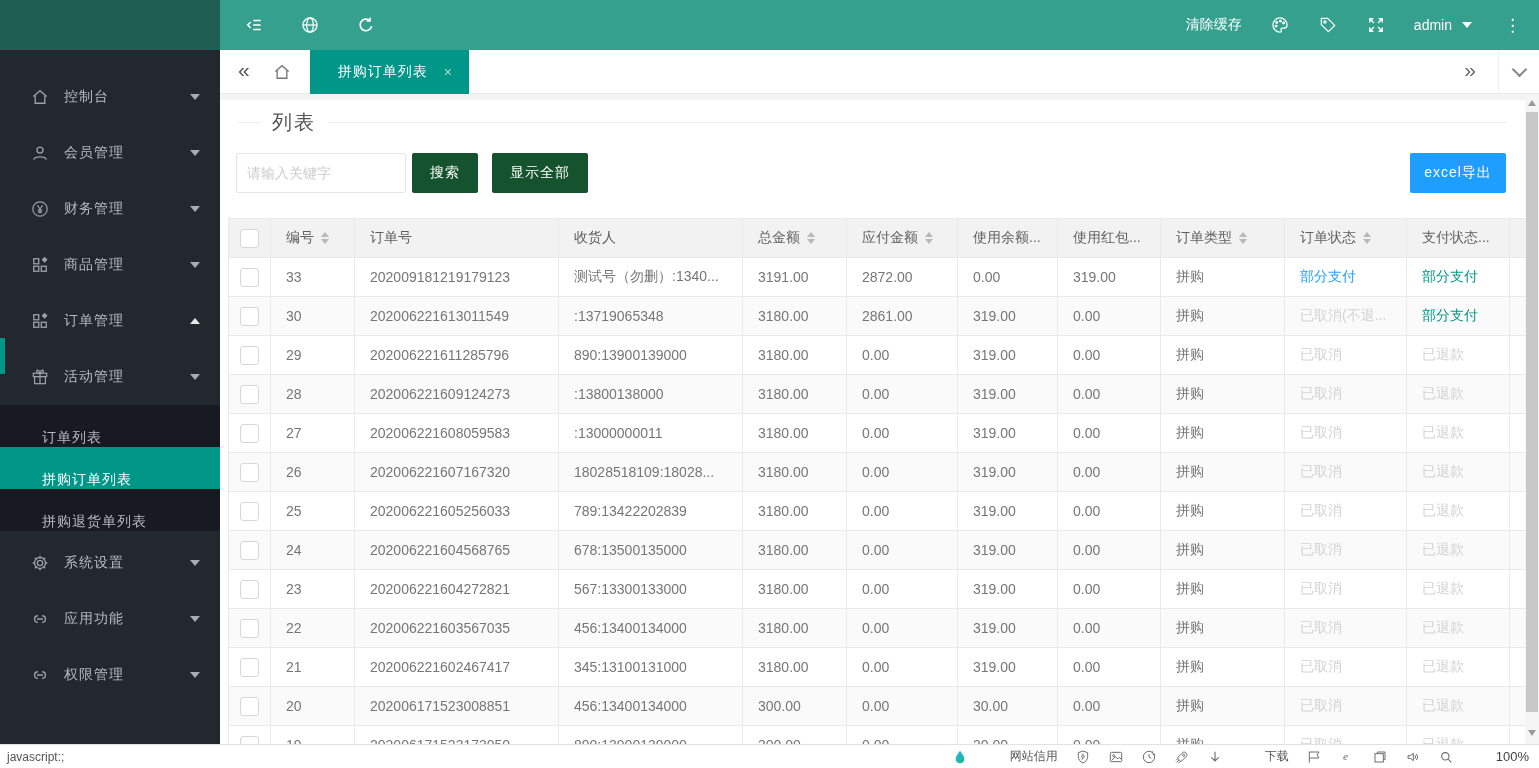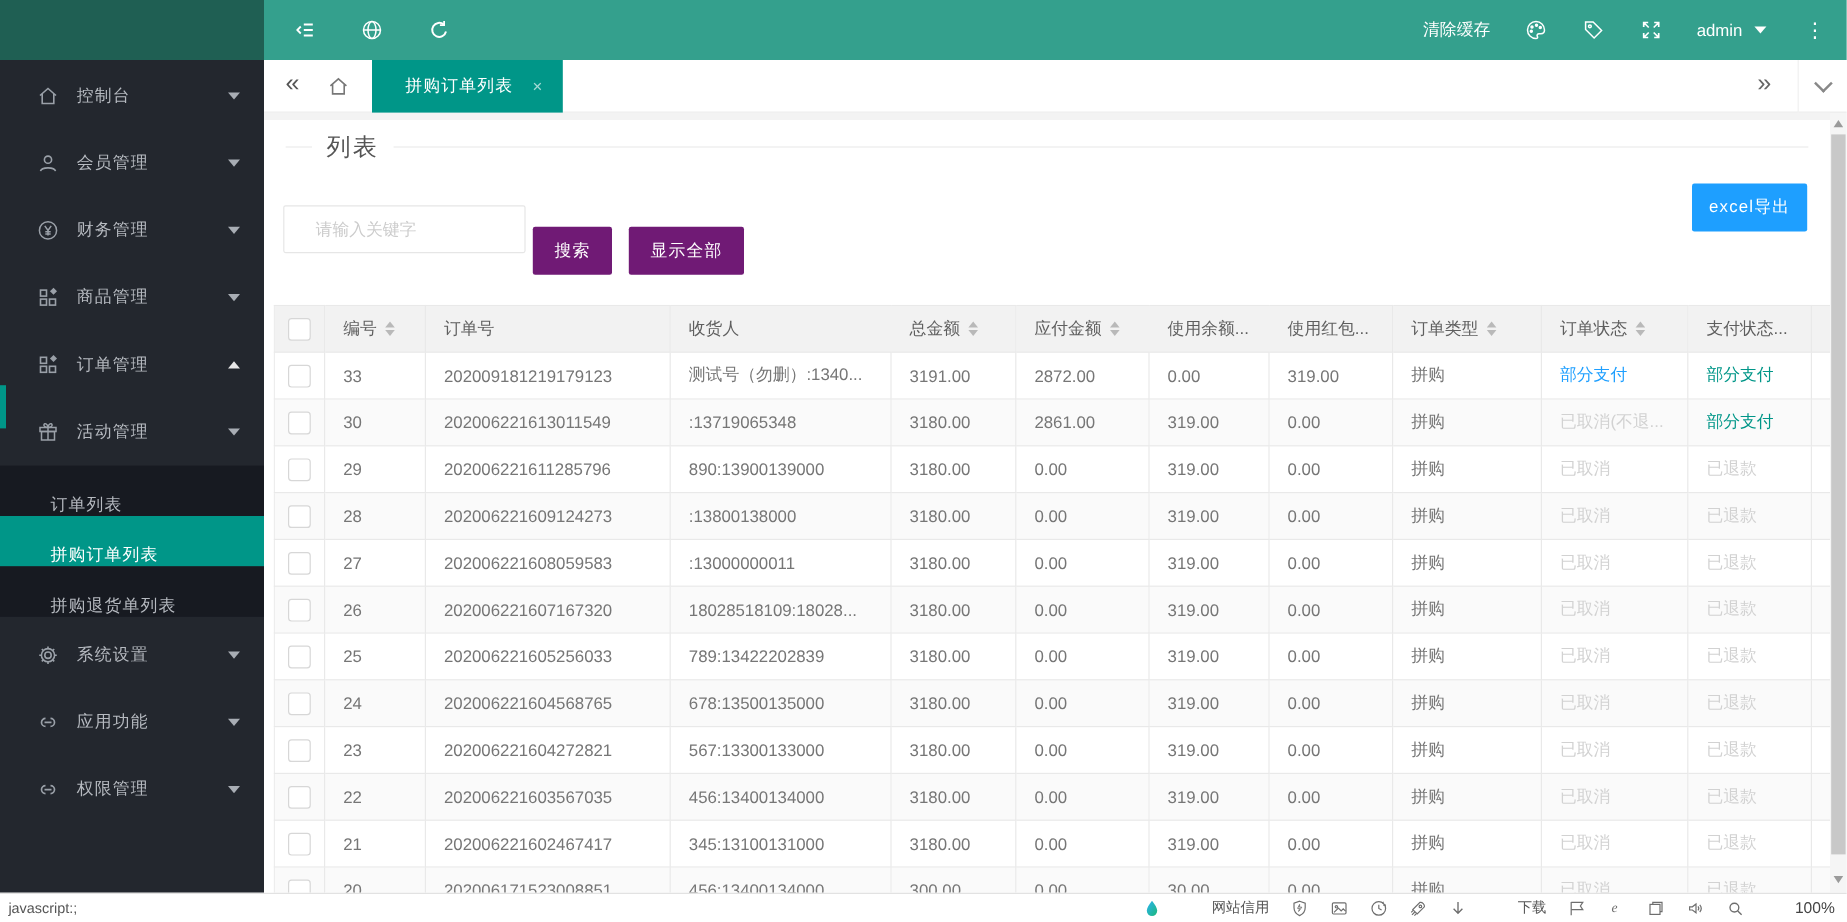--- a/index.html
+++ b/index.html
@@ -13,21 +13,21 @@
   .logo-block{position:absolute;left:0;top:0;width:220px;height:50px;background:#1f5f53;}
   .topbar-left{position:absolute;left:244px;top:0;height:50px;display:flex;align-items:center;gap:36px;color:#fff;}
   .topbar-right{position:absolute;right:14px;top:0;height:50px;display:flex;align-items:center;gap:28px;color:#fff;font-size:14px;}
   .tb-icon{width:20px;height:20px;display:inline-block;color:#fff;cursor:pointer;}
   .tb-icon svg{width:100%;height:100%;display:block;}
   .tb-text{cursor:pointer;margin-left:12px;}
   .admin-wrap{display:flex;align-items:center;gap:10px;cursor:pointer;}
   .caret-w{width:0;height:0;border-left:5px solid transparent;border-right:5px solid transparent;border-top:6px solid #fff;}
   .vdots{font-size:17px;line-height:1;cursor:pointer;padding:0 4px;}
   
-  .sidebar{position:absolute;left:0;top:50px;width:220px;height:694px;background:#23272e;overflow:hidden;padding-top:2px;box-sizing:border-box;}
+  .sidebar{position:absolute;left:0;top:50px;width:220px;height:694px;background:#23272e;overflow:hidden;padding-top:19px;box-sizing:border-box;}
   .nav-item{height:56px;display:flex;align-items:center;padding:0 20px 0 30px;color:#b6bac0;font-size:14px;position:relative;cursor:pointer;}
   .nav-sub + .nav-item{margin-top:4px;}
   .nav-icon{width:20px;height:20px;flex:0 0 20px;color:#9aa0a8;}
   .nav-icon svg{width:100%;height:100%;display:block;}
   .nav-label{margin-left:14px;letter-spacing:1px;}
   .nav-caret{margin-left:auto;}
   .caret-down{width:0;height:0;border-left:5px solid transparent;border-right:5px solid transparent;border-top:6px solid #a8adb4;}
   .caret-up{width:0;height:0;border-left:5px solid transparent;border-right:5px solid transparent;border-bottom:6px solid #e8e8e8;}
   .nav-sub{height:42px;display:flex;align-items:flex-end;background:#171a21;color:#b6bac0;padding-left:42px;font-size:14px;letter-spacing:1px;cursor:pointer;}
   .nav-sub.nav-active{background:#009688;color:#fff;}
@@ -42,24 +42,24 @@
   .tab-right{margin-left:auto;display:flex;align-items:center;height:44px;}
   .tab-next{font-size:21px;color:#666;padding:0 22px 3px 22px;cursor:pointer;}
   .tab-menu{width:40px;height:44px;display:flex;align-items:center;justify-content:center;border-left:1px solid #f0f0f0;cursor:pointer;}
   .chev-down{width:9px;height:9px;border-right:2px solid #888;border-bottom:2px solid #888;transform:rotate(45deg);margin-top:-4px;}
   
   .content{position:absolute;left:220px;top:94px;width:1305px;height:650px;background:#fff;overflow:hidden;}
   .content-gap{height:6px;background:#f3f3f3;}
   .fieldset{position:relative;margin:22px 18px 0 18px;border-top:1px solid #ececec;height:0;}
   .legend{position:absolute;left:22px;top:-14px;background:#fff;padding:0 12px;font-size:20px;color:#555;letter-spacing:2px;}
   .search-row{display:flex;align-items:center;margin:30px 0 0 16px;}
-  .search-input{width:148px;height:38px;border:1px solid #e6e6e6;border-radius:2px;padding:0 26px;font-size:14px;color:#666;outline:none;font-family:inherit;}
+  .search-input{width:148px;height:38px;border:1px solid #e6e6e6;border-radius:2px;padding:0 10px;font-size:14px;color:#666;outline:none;font-family:inherit;}
   .search-input::placeholder{color:#ccc;}
   .btn{height:40px;border:none;border-radius:2px;color:#fff;font-size:14px;padding:0 18px;cursor:pointer;font-family:inherit;letter-spacing:1px;}
-  .btn-teal{background:#701a75;margin-top:36px;}
+  .btn-teal{background:#14532d;}
   .btn-search{margin-left:6px;}
   .btn-showall{margin-left:14px;}
   .btn-excel{position:absolute;top:59px;right:19px;width:96px;height:40px;background:#1e9fff;padding:0;}
   
   .table-wrap{margin:25px 0 0 8px;width:1297px;overflow:hidden;}
   table{border-collapse:collapse;table-layout:fixed;width:1401px;}
   th,td{border:1px solid #e9e9e9;height:39px;box-sizing:border-box;padding:0 5px 0 15px;font-size:14px;color:#767676;text-align:left;white-space:nowrap;overflow:hidden;font-weight:normal;}
   th{background:#f2f2f2;color:#5f5f5f;}
   tbody tr:nth-child(even) td{background:#fafafa;}
   .col-check{padding:0;text-align:center;}

